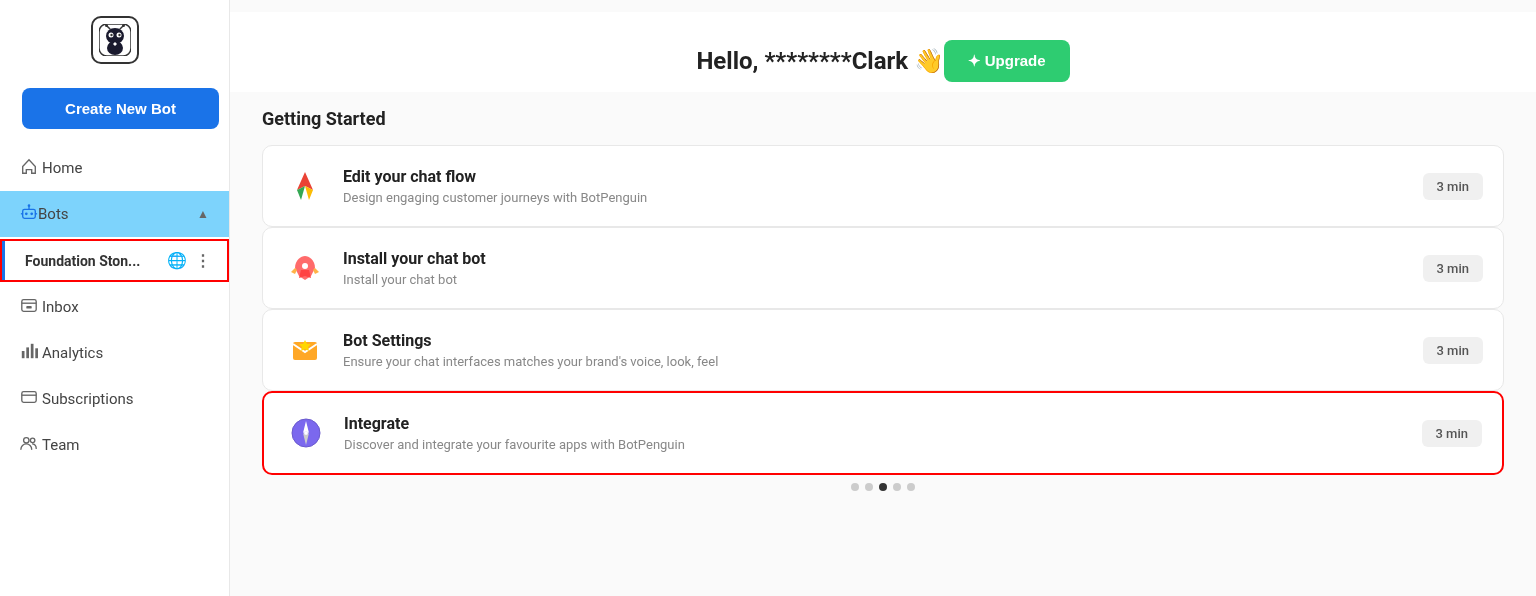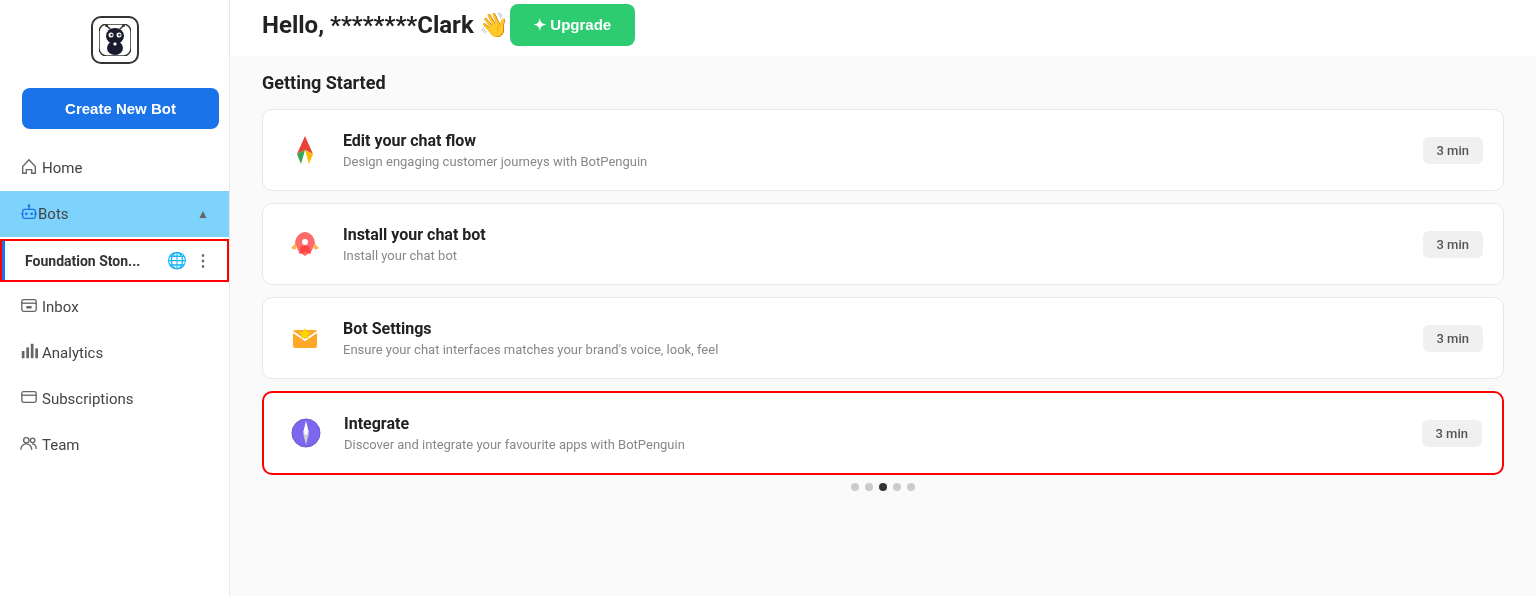--- a/index.html
+++ b/index.html
@@ -133,23 +133,24 @@
       flex: 1;
       display: flex;
       flex-direction: column;
       background: #fafafa;
       overflow: hidden;
     }
 
     .header {
       display: flex;
       align-items: center;
-      justify-content: flex-start;
-      padding: 4px 32px 10px;
+      justify-content: center;
+      padding: 28px 32px 10px;
       background: #fff;
+      margin-top: 12px;
     }
 
     .greeting {
       font-size: 24px;
       font-weight: 700;
       color: #222;
     }
 
     .upgrade-btn {
       background: #2ecc71;
@@ -174,21 +175,20 @@
     .section-title {
       font-size: 18px;
       font-weight: 700;
       color: #222;
       margin-bottom: 16px;
     }
 
     .cards-list {
       display: flex;
       flex-direction: column;
-      gap: 12px;
     }
 
     .card {
       background: #fff;
       border: 1px solid #e8e8e8;
       border-radius: 10px;
       display: flex;
       align-items: center;
       padding: 18px 20px;
       gap: 16px;

